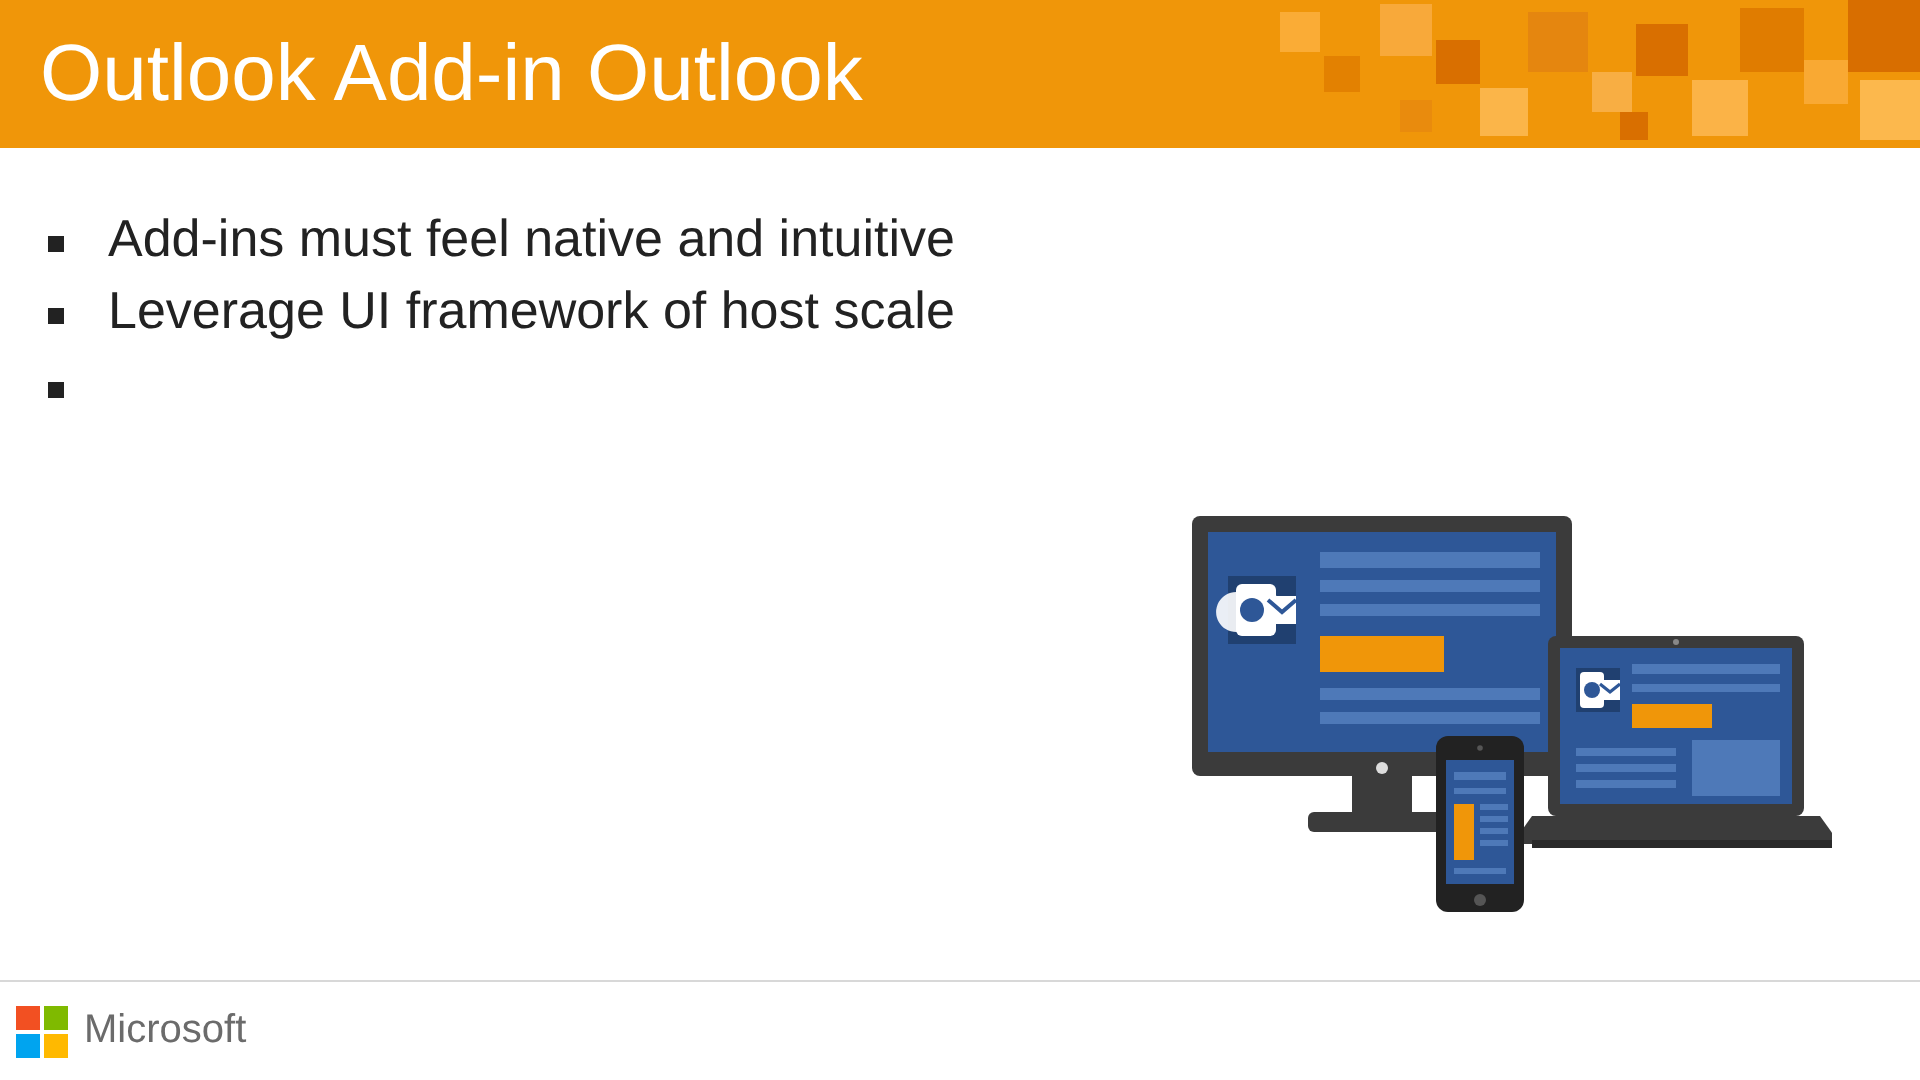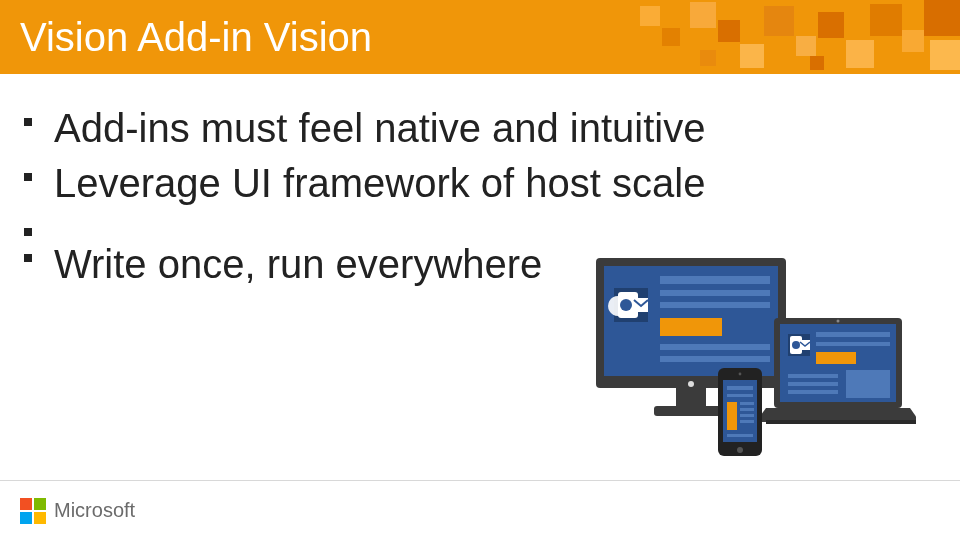--- a/index.html
+++ b/index.html
@@ -34,21 +34,21 @@
   }
   .content {
     padding: 28px 24px 0 24px;
   }
   ul.bullets {
     list-style: none;
   }
   ul.bullets li {
     display: flex;
     align-items: flex-start;
-    font-size: 40px;
+    font-size: 26px;
     font-weight: 300;
     color: #222;
     line-height: 1.32;
     margin-bottom: 2px;
   }
   ul.bullets li .sq {
     width: 8px;
     height: 8px;
     background: #222;
     margin-top: 16px;
@@ -59,45 +59,45 @@
     position: absolute;
     right: 44px;
     bottom: 62px;
     width: 340px;
     height: 220px;
   }
   .footer {
     position: absolute;
     left: 0;
     bottom: 0;
-    height: 60px;
+    height: 50px;
     width: 960px;
     border-top: 1px solid #d8d8d8;
     display: flex;
     align-items: center;
-    padding-left: 20px;
+    padding-left: 8px;
   }
   .ms-logo {
     display: flex;
     align-items: center;
   }
   .ms-logo svg { display: block; }
   .ms-logo-text {
     font-size: 20px;
     color: #6b6b6b;
     margin-left: 8px;
     font-weight: 400;
     font-family: "Segoe UI", Arial, sans-serif;
   }
 </style>
 </head>
 <body>
 
 <div class="header-bar">
-  <div class="title">Vision Add-in Vision</div>
+  <div class="title">Outlook Add-in Outlook</div>
   <svg class="mosaic" viewBox="0 0 360 74" preserveAspectRatio="xMaxYMid slice">
     <rect x="0" y="0" width="360" height="74" fill="#F09609"></rect>
     <rect x="40" y="6" width="20" height="20" fill="#FDB54A" opacity="0.7"></rect>
     <rect x="62" y="28" width="18" height="18" fill="#E07C00" opacity="0.8"></rect>
     <rect x="90" y="2" width="26" height="26" fill="#F8A93A"></rect>
     <rect x="118" y="20" width="22" height="22" fill="#D96F00"></rect>
     <rect x="140" y="44" width="24" height="24" fill="#FDBB55" opacity="0.85"></rect>
     <rect x="164" y="6" width="30" height="30" fill="#E5860F"></rect>
     <rect x="196" y="36" width="20" height="20" fill="#F8AE43"></rect>
     <rect x="218" y="12" width="26" height="26" fill="#D96F00"></rect>
@@ -116,24 +116,20 @@
     <li>
         <span class="sq"></span>
         <span>Add-ins must feel native and intuitive</span>
       </li>
     <li>
         <span class="sq"></span>
         <span>Leverage UI framework of host scale</span>
       </li>
     <li>
         <span class="sq"></span>
-      </li>
-    <li>
-        <span class="sq"></span>
-        <span>Write once, run everywhere</span>
       </li>
   </ul>
 </div>
 
 <svg class="devices" viewBox="0 0 340 220">
 
   <rect x="20" y="0" width="190" height="130" rx="4" fill="#3b3b3b"></rect>
   <rect x="28" y="8" width="174" height="110" fill="#2E5797"></rect>
 
   <rect x="38" y="30" width="34" height="34" fill="#204070"></rect>

